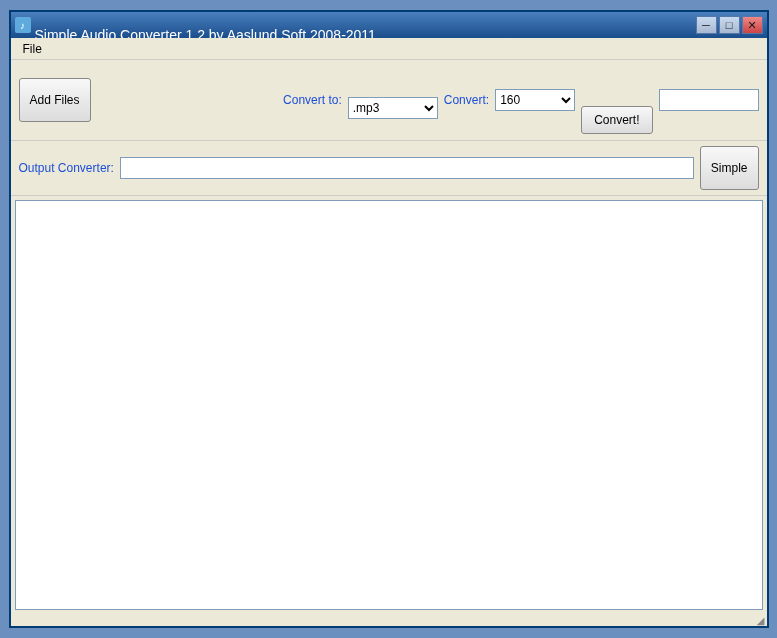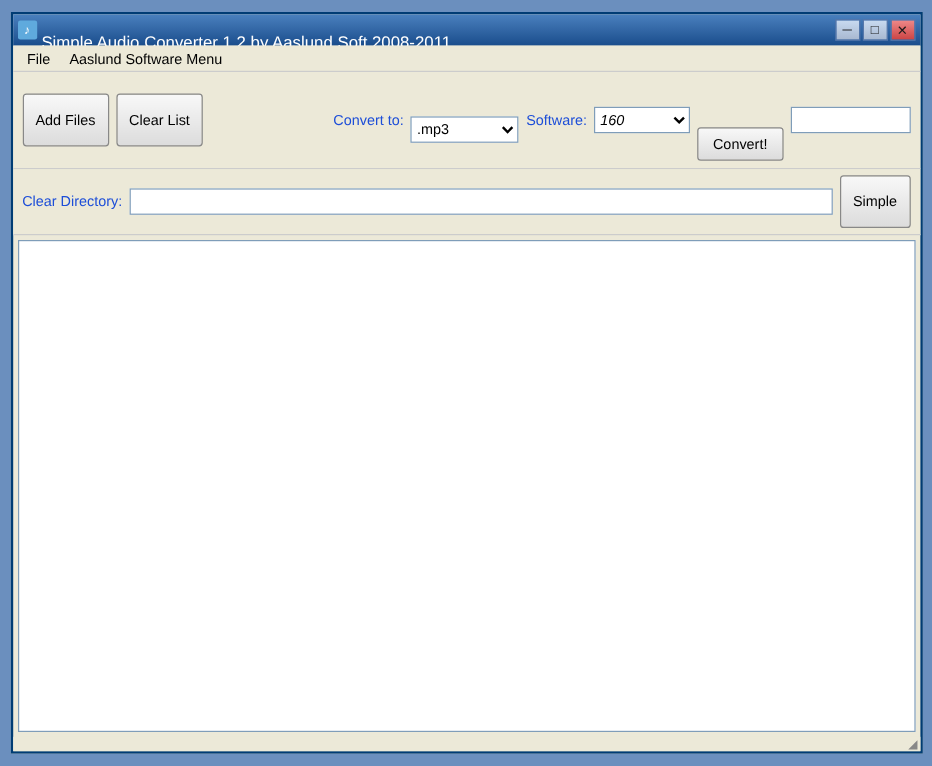--- a/index.html
+++ b/index.html
@@ -202,21 +202,20 @@
       font-size: 10px;
     }
 
     .convert-to-select {
       width: 90px;
       margin-top: 16px;
     }
 
     .bitrate-select {
       width: 80px;
-      font-style: italic;
     }
   </style>
 </head>
 <body>
 
 <div class="window">
 
   <div class="title-bar">
     <div class="title-bar-left">
       <div class="title-bar-icon">
@@ -226,55 +225,53 @@
     </div>
     <div class="title-bar-controls">
       <div class="title-bar-btn">─</div>
       <div class="title-bar-btn">□</div>
       <div class="title-bar-btn close">✕</div>
     </div>
   </div>
 
   <div class="menu-bar">
     <div class="menu-item">File</div>
-    <div class="menu-item">Aaslund Software Menu</div>
   </div>
 
   <div class="toolbar">
     <button class="btn">Add Files</button>
-    <button class="btn">Clear List</button>
 
     <div style="flex:1"></div>
 
     <label>Convert to:</label>
     <select class="convert-to-select">
       <option value=".mp3">.mp3</option>
       <option value=".wav">.wav</option>
       <option value=".ogg">.ogg</option>
       <option value=".flac">.flac</option>
       <option value=".aac">.aac</option>
     </select>
 
-    <label>Software:</label>
+    <label>Convert:</label>
     <select class="bitrate-select">
       <option value="64">64</option>
       <option value="96">96</option>
       <option value="128">128</option>
       <option value="160" selected="">160</option>
       <option value="192">192</option>
       <option value="256">256</option>
       <option value="320">320</option>
     </select>
 
     <button class="convert-btn">Convert!</button>
     <div class="progress-bar-container"></div>
   </div>
 
   <div class="directory-bar">
-    <label>Clear Directory:</label>
+    <label>Output Converter:</label>
     <input type="text" class="directory-input" style="">
     <button class="btn">Simple</button>
   </div>
 
   <div class="file-list-area"></div>
 
   <div class="resize-handle">
     <span class="resize-dots">◢</span>
   </div>
 

